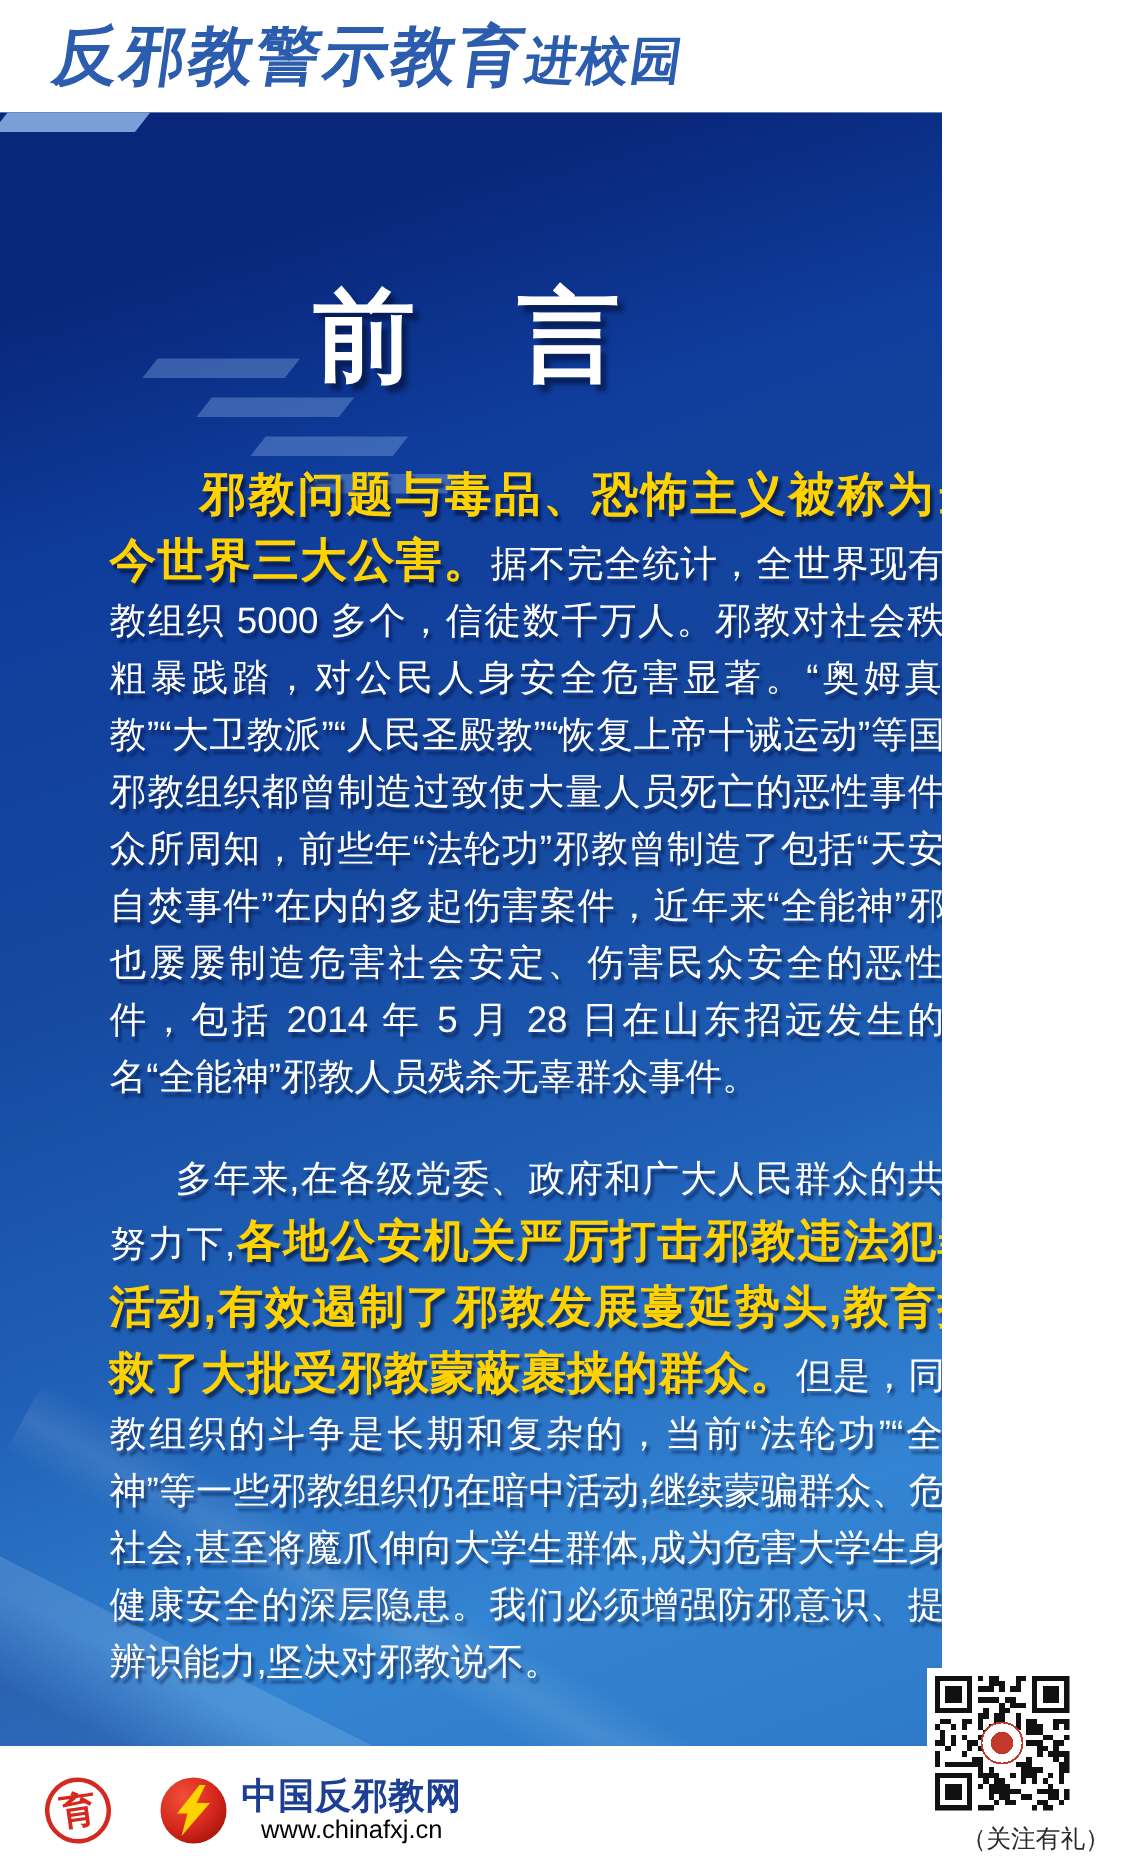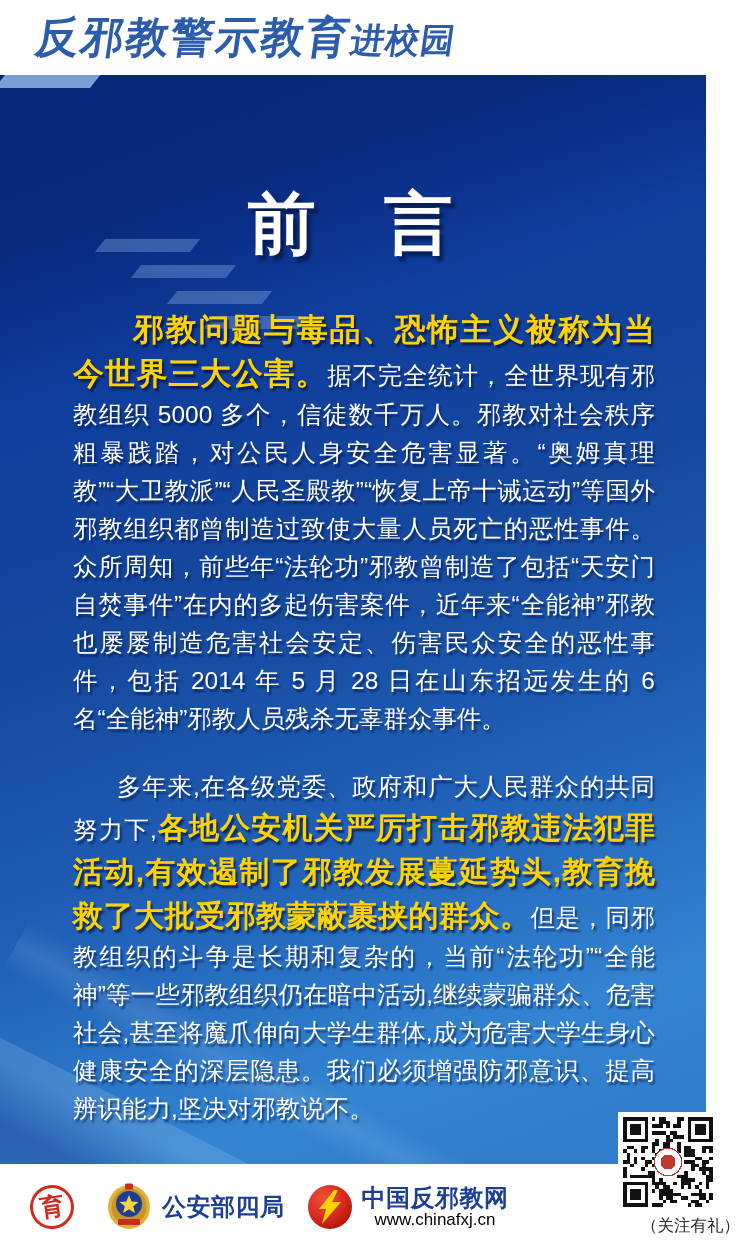--- a/index.html
+++ b/index.html
@@ -18,21 +18,21 @@
     position:absolute; top:0; left:0; width:750px; height:75px;
     background:#ffffff;
     display:flex; align-items:center; padding-left:36px;
   }
   .header-title { transform:skewX(-8deg); color:#2b5cad; font-weight:bold; white-space:nowrap; }
   .header-title .t-main { font-size:43px; letter-spacing:2px; }
   .header-title .t-suffix { font-size:34px; letter-spacing:1px; }
 
   
   .blue-body {
-    position:absolute; top:75px; left:0; width:706px; height:1089px;
+    position:absolute; top:75px; left:0; width:628px; height:1089px;
     background:linear-gradient(160deg,#0c3694 0%,#0f3d9c 25%,#15489f 45%,#1f5fb5 65%,#3384d2 85%,#2e7ac9 100%);
     overflow:hidden;
   }
   .top-dark {
     position:absolute; top:-150px; right:-160px; width:980px; height:360px;
     transform:rotate(-17deg);
     background:linear-gradient(to bottom, rgba(6,28,105,0.60) 55%, rgba(6,28,105,0) 100%);
   }
   .light-sweep {
     position:absolute; top:0; left:0; width:1100px; height:620px;
@@ -149,31 +149,20 @@
 
     <div class="content">
       <p class="para para-1"><span class="seg-lead">邪教问题与毒品、恐怖主义被称为当今世界三大公害。</span><span>据不完全统计，全世界现有邪教组织 5000 多个，信徒数千万人。邪教对社会秩序粗暴践踏，对公民人身安全危害显著。“奥姆真理教”“大卫教派”“人民圣殿教”“恢复上帝十诫运动”等国外邪教组织都曾制造过致使大量人员死亡的恶性事件。众所周知，前些年“法轮功”邪教曾制造了包括“天安门自焚事件”在内的多起伤害案件，近年来“全能神”邪教也屡屡制造危害社会安定、伤害民众安全的恶性事件，包括 2014 年 5 月 28 日在山东招远发生的 6 名“全能神”邪教人员残杀无辜群众事件。</span></p>
       <p class="para para-2"><span>多年来,在各级党委、政府和广大人民群众的共同努力下,</span><span class="seg-highlight">各地公安机关严厉打击邪教违法犯罪活动,有效遏制了邪教发展蔓延势头,教育挽救了大批受邪教蒙蔽裹挟的群众。</span><span>但是，同邪教组织的斗争是长期和复杂的，当前“法轮功”“全能神”等一些邪教组织仍在暗中活动,继续蒙骗群众、危害社会,甚至将魔爪伸向大学生群体,成为危害大学生身心健康安全的深层隐患。我们必须增强防邪意识、提高辨识能力,坚决对邪教说不。</span></p>
     </div>
   </div>
 
   <div class="footer">
     <div class="org">
       <div class="edu-logo">育</div>
-    </div>
-    <div class="org">
-      <svg class="badge-icon" viewBox="0 0 46 48">
-        <ellipse cx="23" cy="24" rx="21" ry="22" fill="#e2b13c"></ellipse>
-        <ellipse cx="23" cy="24" rx="17.5" ry="18.5" fill="#c79427"></ellipse>
-        <circle cx="23" cy="21" r="13" fill="#1d3f8f"></circle>
-        <polygon points="23,12 25.6,18.4 32.5,18.9 27.2,23.3 28.9,30 23,26.3 17.1,30 18.8,23.3 13.5,18.9 20.4,18.4" fill="#ffd23f"></polygon>
-        <rect x="12" y="36" width="22" height="6" rx="1.5" fill="#c62d1f"></rect>
-        <rect x="19" y="0.5" width="8" height="6" rx="1.5" fill="#c62d1f"></rect>
-      </svg>
-      <div class="org-label">公安部四局</div>
     </div>
     <div class="org">
       <svg class="fxj-logo" viewBox="0 0 46 46">
         <defs>
           <radialGradient id="redg" cx="35%" cy="30%" r="80%">
             <stop offset="0%" stop-color="#f05038"></stop>
               <stop offset="60%" stop-color="#d5281e"></stop>
               <stop offset="100%" stop-color="#a81208"></stop>
           </radialGradient>
         </defs>

